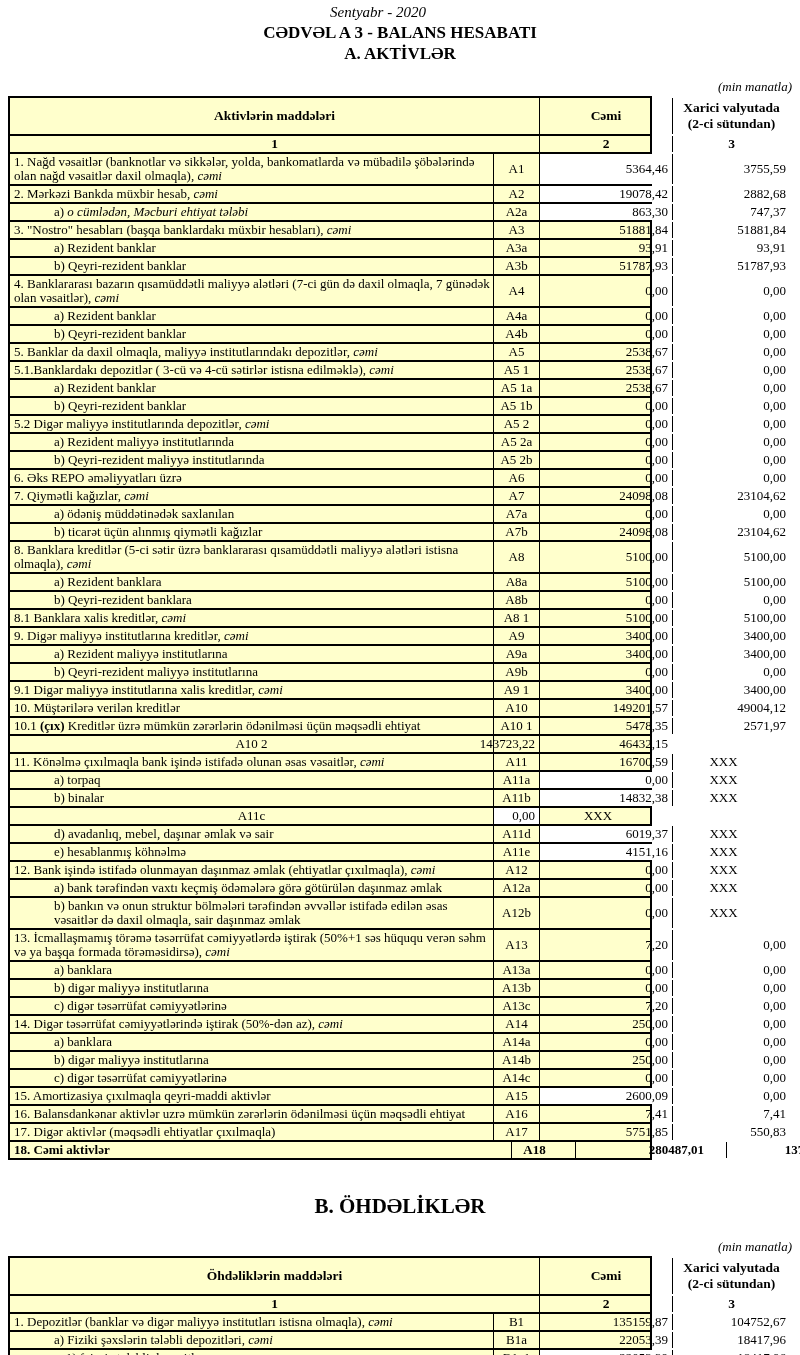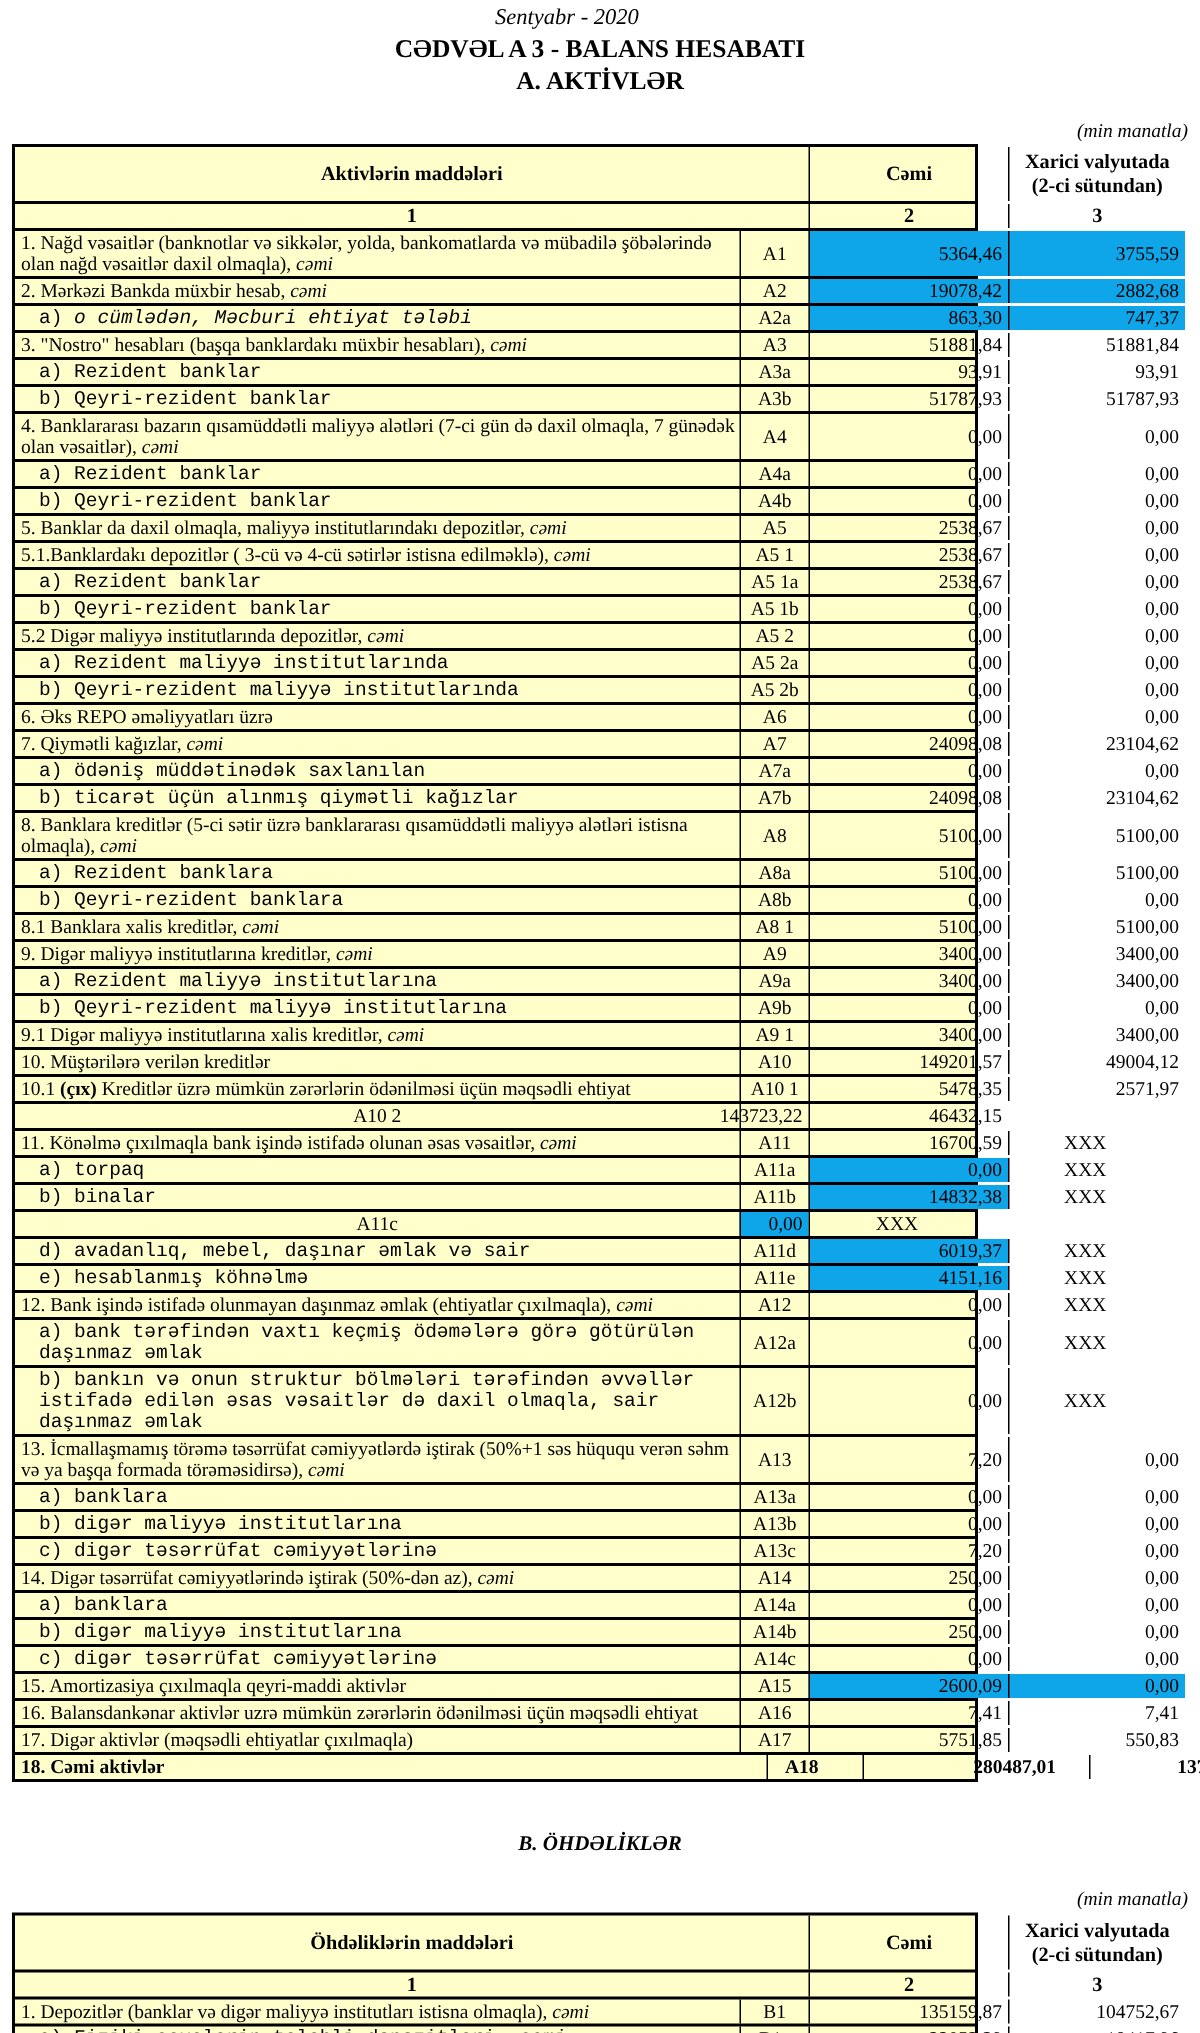--- a/index.html
+++ b/index.html
@@ -2,36 +2,36 @@
 <html><head>
 <meta charset="utf-8">
 <style>
   html,body{margin:0;padding:0;background:#fff;}
   body{width:800px;font-family:"Liberation Serif","DejaVu Serif",serif;color:#000;}
   .page{width:800px;}
   .date{font-style:italic;font-size:15px;text-align:center;padding:4px 44px 0 0;}
   .title{font-weight:bold;font-size:17px;text-align:center;line-height:21px;}
   .title.first{margin-top:1px;}
   .unit-note{font-style:italic;font-size:13px;text-align:right;width:792px;margin-top:15px;margin-bottom:1px;}
-  .b-title{font-weight:bold;font-size:14px;text-align:center;margin-top:34px;font-style:italic;}
+  .b-title{font-weight:bold;font-size:21px;text-align:center;margin-top:34px;}
   .unit-note.b{margin-top:20px;}
   .tbl{margin-left:8px;width:644px;border:2px solid #000;box-sizing:border-box;background:#FFFFCC;}
   .row{display:grid;grid-template-columns:483px 46px 133px 118px;}
   .row.hrow{grid-template-columns:529px 133px 118px;}
   .row + .row{border-top:2px solid #000;}
   .cell{border-left:1px solid #000;font-size:13px;line-height:14px;box-sizing:border-box;}
   .row .cell:first-child{border-left:none;}
   .lbl{padding:1px 3px 1px 4px;display:flex;align-items:center;}
   .lbl .in{display:block;}
-  .lbl.ind1{padding-left:16px;font-family:Liberation Mono, monospace;}
+  .lbl.ind1{padding-left:44px;}
   .lbl.ind2{padding-left:50px;}
   .code{display:flex;align-items:center;justify-content:center;}
   .val{display:flex;align-items:center;justify-content:flex-end;padding:1px 4px 1px 2px;}
   .val.xxx{justify-content:center;padding-right:18px;}
-  .val.white{background:#0ea5e9;text-align:right;}
+  .val.white{background:#ffffff;text-align:right;}
   .row.bold{font-weight:bold;gap:18px;}
   .hcell{display:flex;align-items:center;justify-content:center;text-align:center;font-weight:bold;border-left:1px solid #000;font-size:13.5px;line-height:16px;box-sizing:border-box;white-space:pre-line;}
   .row.hrow .hcell:first-child{border-left:none;}
   .hrow.main .hcell{min-height:36px;}
   .hrow.idx .hcell{min-height:16px;line-height:14px;}
   .it{font-style:italic;}
   .bd{font-weight:bold;}
 </style>
 </head>
 <body>

